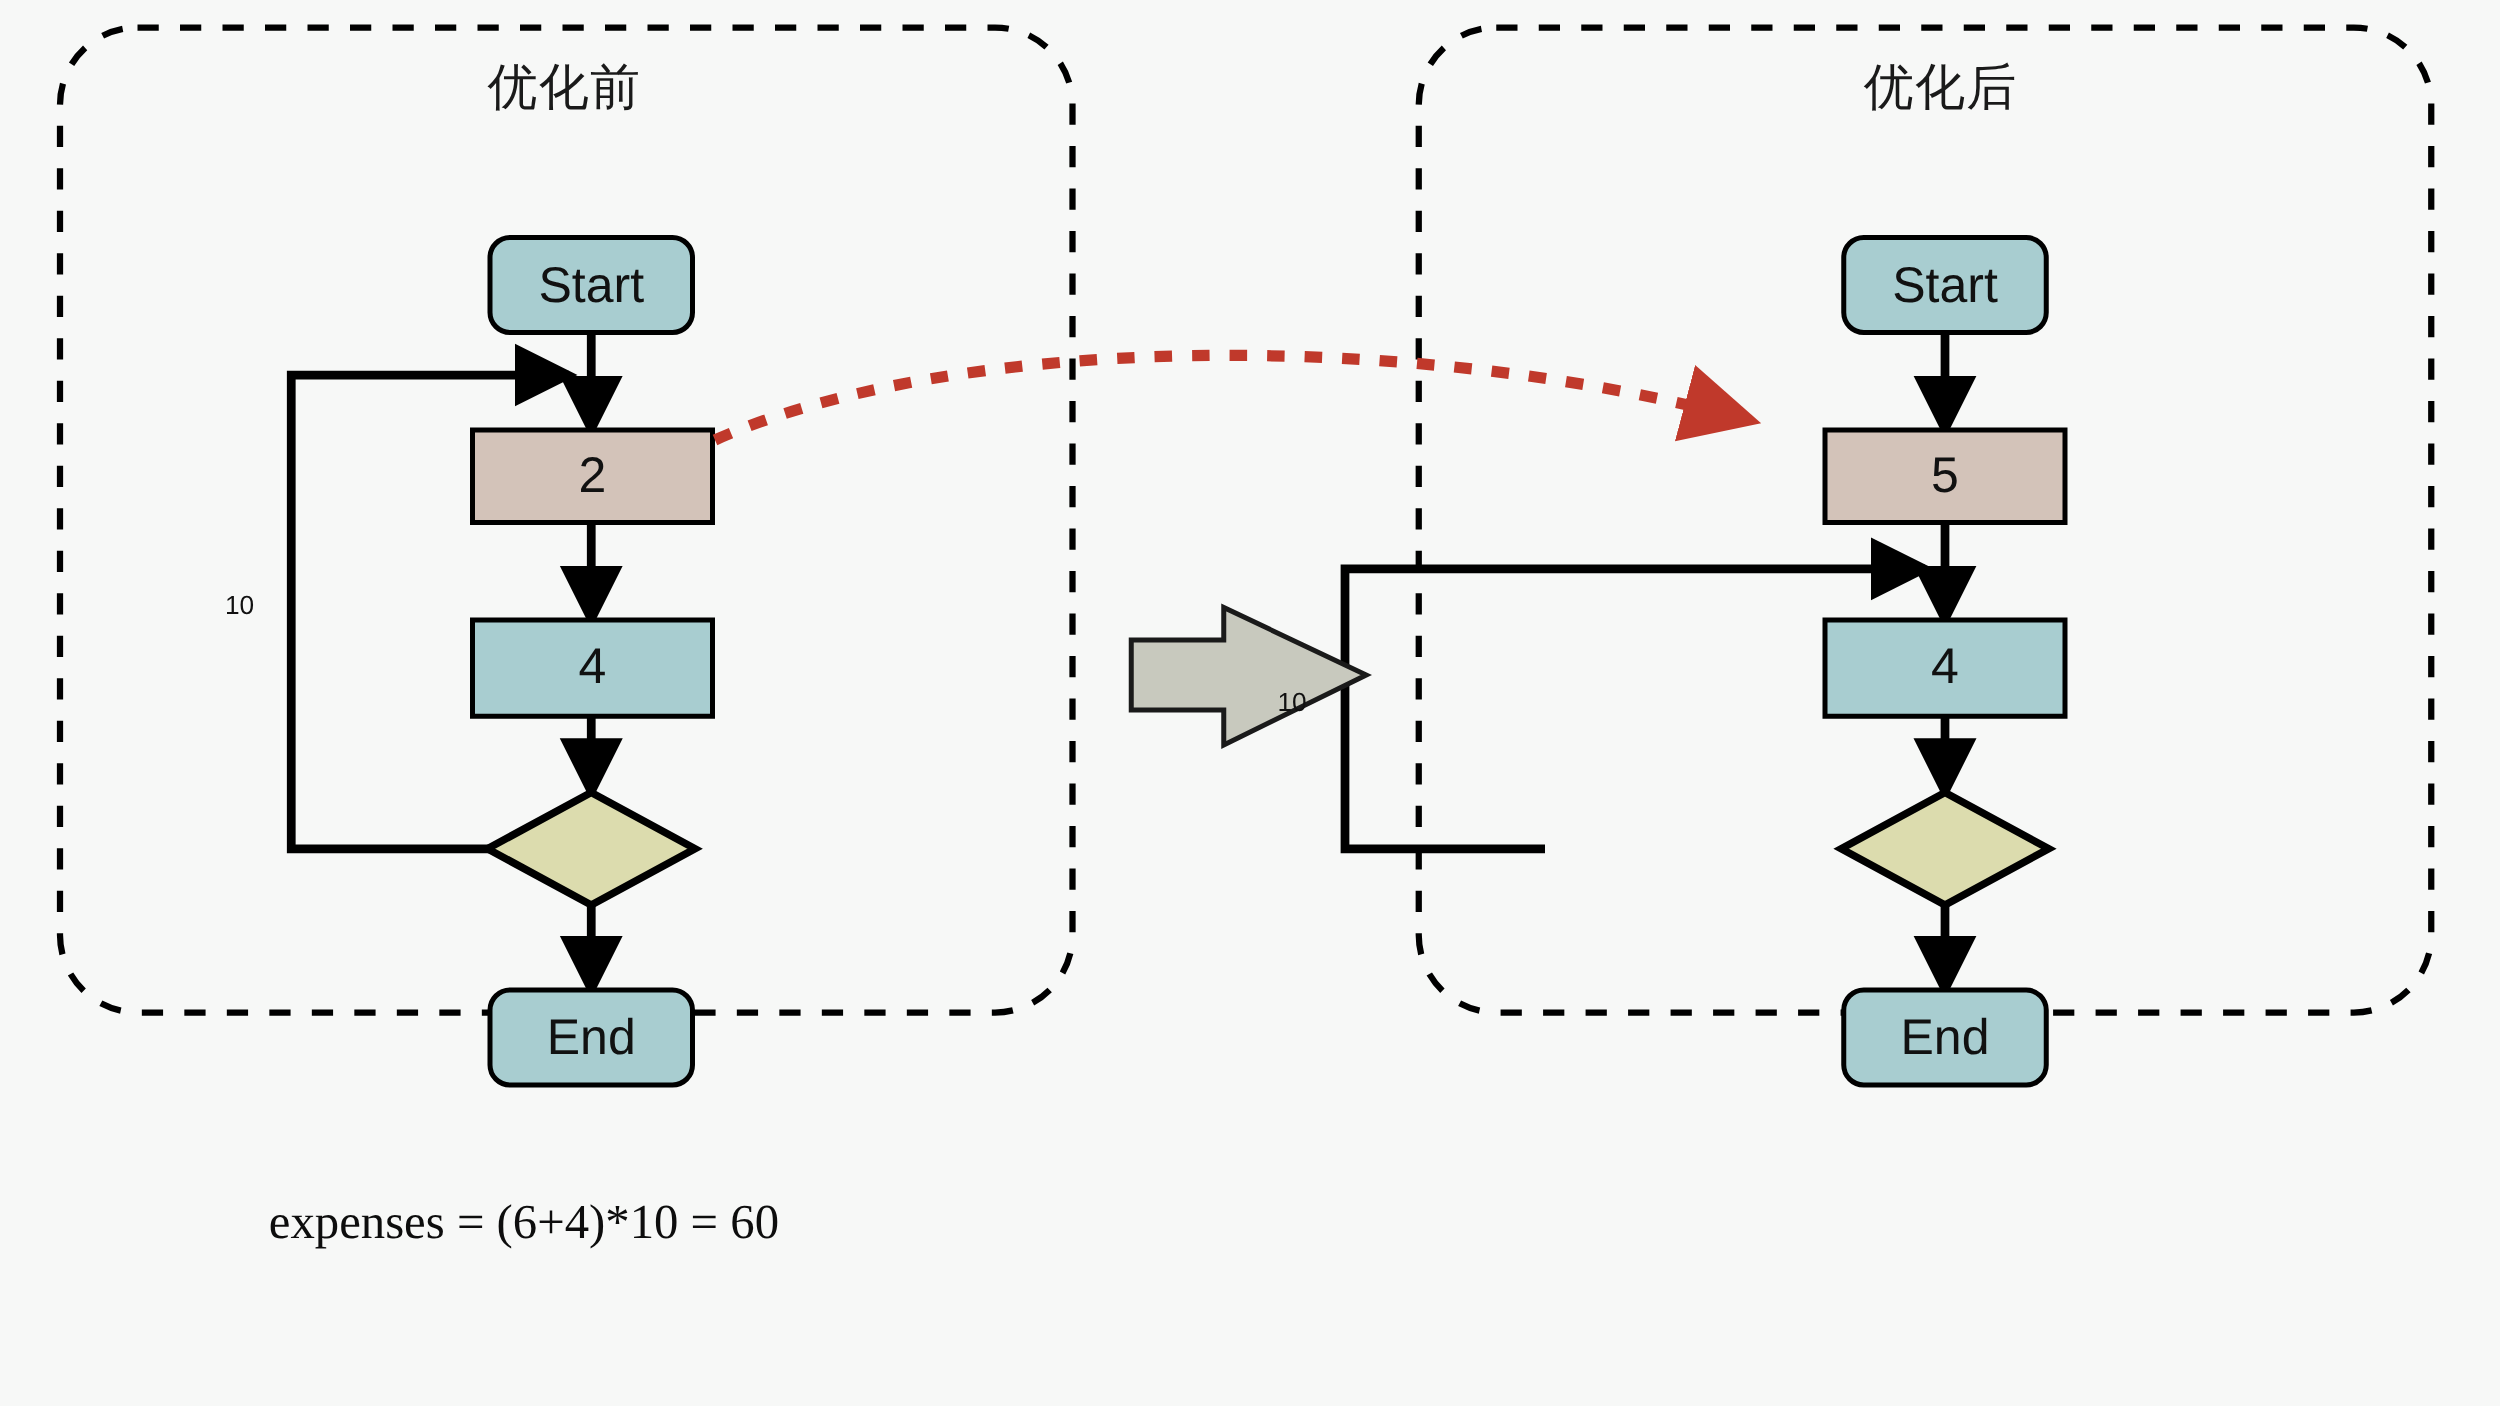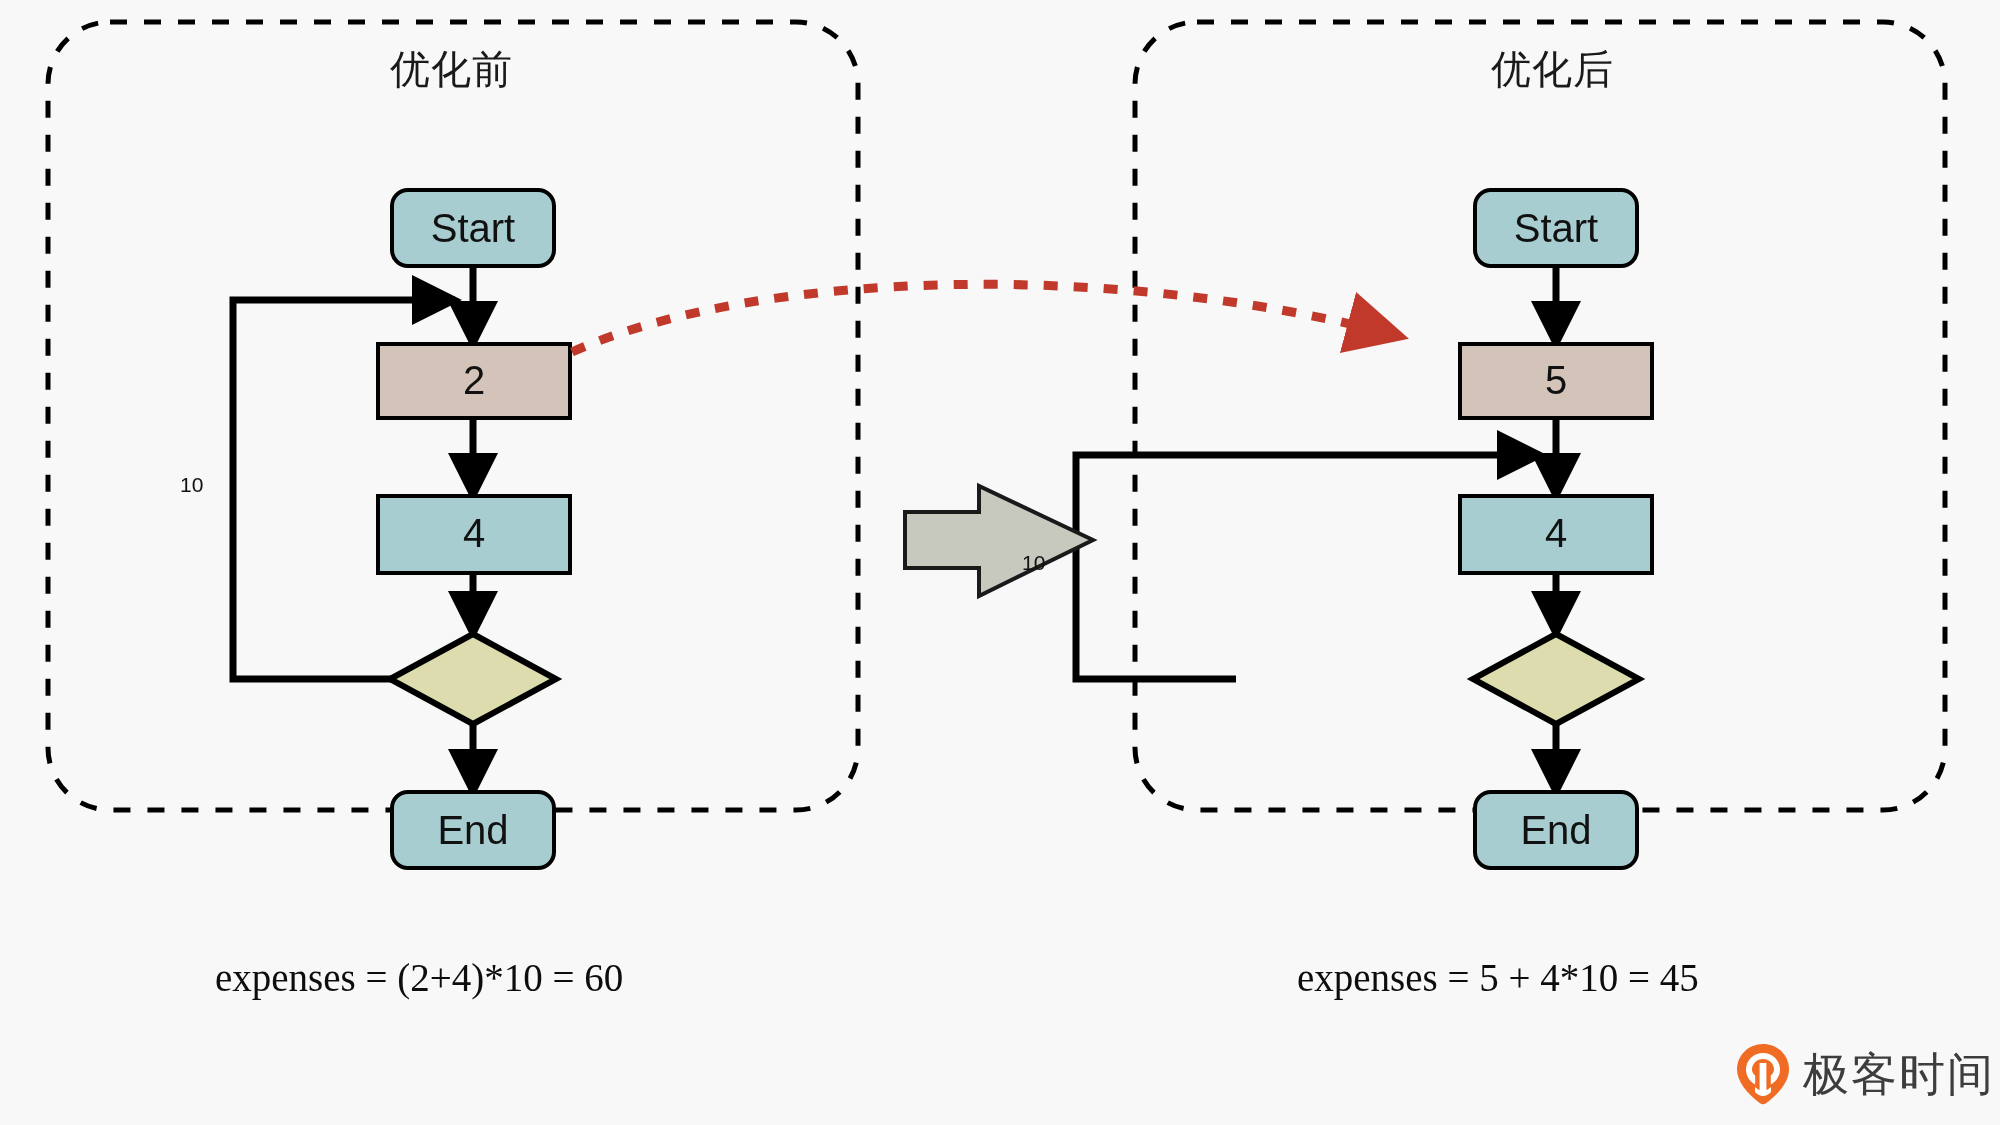--- a/index.html
+++ b/index.html
@@ -133,28 +133,16 @@
 
     <path d="M 572 352 C 760 268, 1120 262, 1395 335" fill="none" stroke="#c0392b" stroke-width="9" stroke-dasharray="14 16" stroke-linecap="butt" marker-end="url(#arrowRed)"></path>
   </svg>
 
   <div class="panel-title" style="left:390px;top:42px;">优化前</div>
   <div class="panel-title" style="left:1473px;top:42px;margin-left:18px;">优化后</div>
 
   <div class="edge-label" style="left:180px;top:473px;">10</div>
   <div class="edge-label" style="left:1022px;top:551px;">10</div>
 
-  <div class="formula" style="left:215px;top:955px;">expenses = (2+4)*10 = 60</div>
-  <div class="formula" style="left:1297px;top:955px;">expenses = 5 + 4*10 = 45</div>
+  <div class="formula" style="left:215px;top:955px;">expenses = (6+4)*10 = 60</div>
 
-  <div id="brand">
-    <span class="logo-mark">
-      <svg viewBox="0 0 56 62" width="56" height="62">
-        <path d="M28 1 C13.5 1 2 12.3 2 26.3 C2 38.5 12 50.5 25 60.3 C26.8 61.6 29.2 61.6 31 60.3 C44 50.5 54 38.5 54 26.3 C54 12.3 42.5 1 28 1 Z" fill="#f06b23"></path>
-        <path d="M28 10 C18.6 10 11 17.4 11 26.5 C11 33 14.7 38.7 20.2 41.4 L20.2 32.6 C18.2 31 17 28.9 17 26.5 C17 20.7 21.9 16 28 16 C34.1 16 39 20.7 39 26.5 C39 28.9 37.8 31 35.8 32.6 L35.8 41.4 C41.3 38.7 45 33 45 26.5 C45 17.4 37.4 10 28 10 Z" fill="#ffffff"></path>
-        <rect x="24.6" y="20" width="6.8" height="29" fill="#ffffff"></rect>
-        <path d="M20 49 C22.5 51.5 25.2 53 28 53 C30.8 53 33.5 51.5 36 49 L36 44 C33.6 46.4 30.9 47.7 28 47.7 C25.1 47.7 22.4 46.4 20 44 Z" fill="#ffffff"></path>
-      </svg>
-    </span>
-    <span class="brand-text">极客时间</span>
-  </div>
 
 </div>
 
 </body></html>

